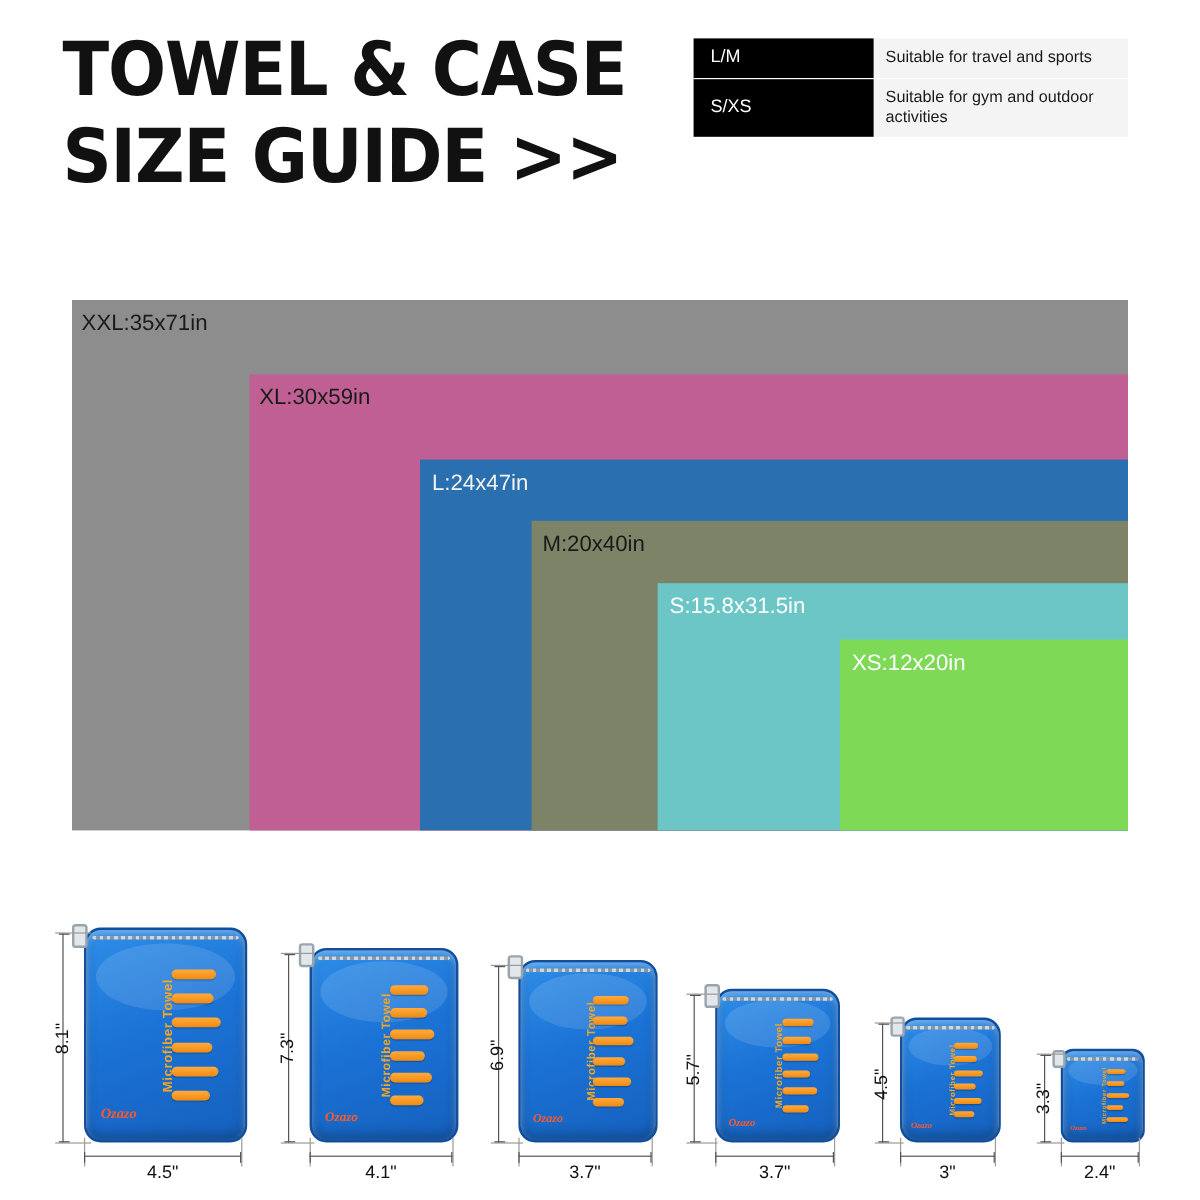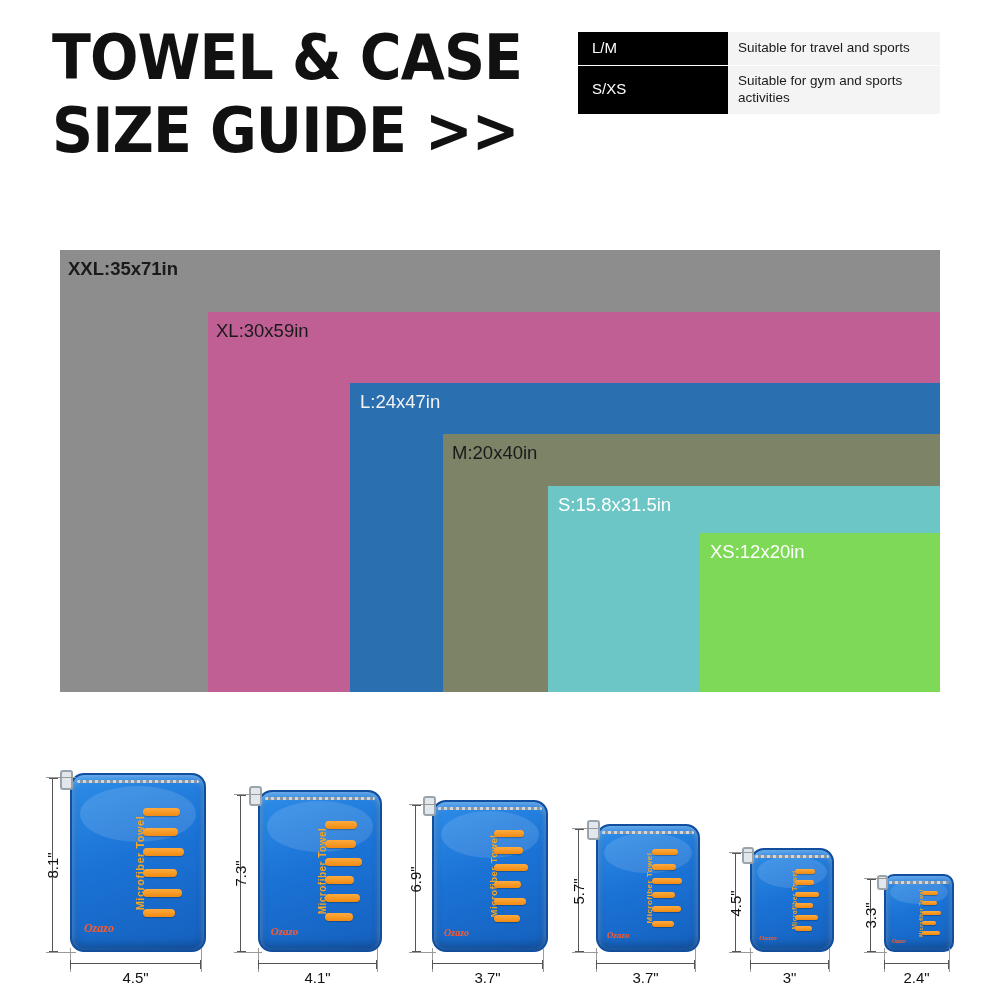--- a/index.html
+++ b/index.html
@@ -236,29 +236,29 @@
 </div>
 
 <table id="legend-table">
   <tbody>
     <tr>
       <td class="key">L/M</td>
       <td class="desc">Suitable for travel and sports</td>
     </tr>
     <tr>
       <td class="key">S/XS</td>
-      <td class="desc">Suitable for gym and sports activities</td>
+      <td class="desc">Suitable for gym and outdoor activities</td>
     </tr>
   </tbody>
 </table>
 
 <div id="towel-chart">
 
   <div class="towel-rect" style="left:0px; top:0px; width:880px; height:442px; background:#8d8d8d;"></div>
-  <div class="towel-label" style="left:8px; top:8px;font-weight:bold;">XXL:35x71in</div>
+  <div class="towel-label" style="left:8px; top:8px;">XXL:35x71in</div>
 
   <div class="towel-rect" style="left:148px; top:62px; width:732px; height:380px; background:#bf5f93;"></div>
   <div class="towel-label" style="left:156px; top:70px;">XL:30x59in</div>
 
   <div class="towel-rect" style="left:290px; top:133px; width:590px; height:309px; background:#2a6fb0;"></div>
   <div class="towel-label" style="left:300px; top:141px; color:#f2f2f2;">L:24x47in</div>
 
   <div class="towel-rect" style="left:383px; top:184px; width:497px; height:258px; background:#7c8366;"></div>
   <div class="towel-label" style="left:392px; top:192px;">M:20x40in</div>
 

